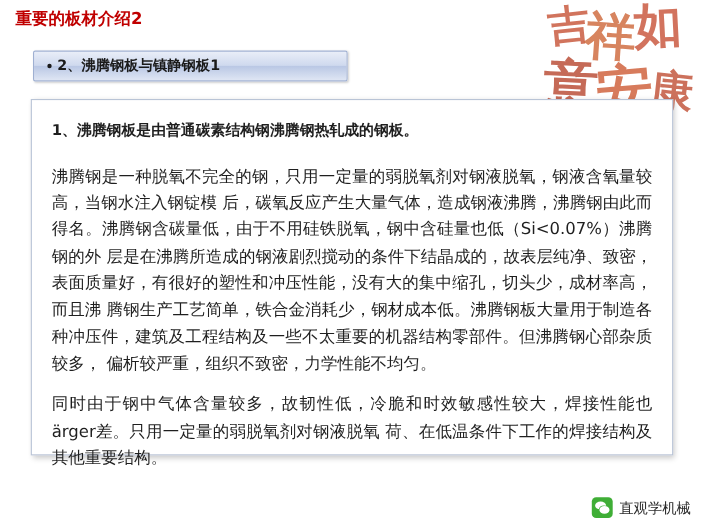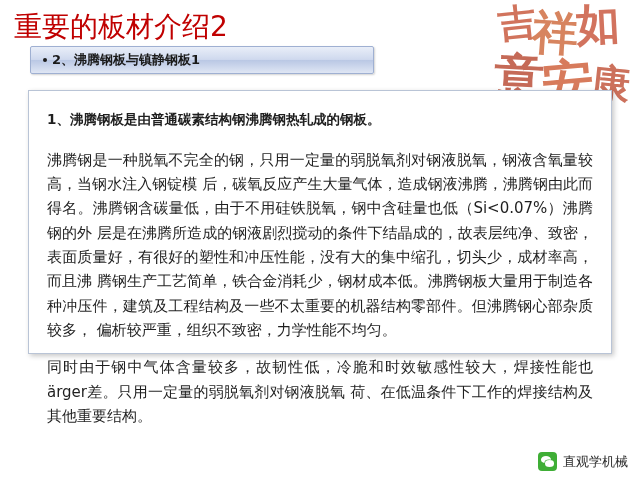--- a/index.html
+++ b/index.html
@@ -49,34 +49,34 @@
   .wm-c { right: 14px; top: 2px;  font-size: 44px; transform: rotate(-3deg); color:#c9553b; }
   .wm-d { right: 90px; top: 52px; font-size: 50px; transform: rotate(3deg);  color:#b94a33; }
   .wm-e { right: 40px; top: 58px; font-size: 52px; transform: rotate(-5deg); color:#cf5f39; }
   .wm-f { right: 4px;  top: 64px; font-size: 40px; transform: rotate(6deg);  color:#c25339; }
 
   
   .title {
     position: absolute;
     left: 14px;
     top: 8px;
-    font-size: 28px;
-    font-weight: normal;
+    font-size: 15px;
+    font-weight: bold;
     color: #c00000;
     font-family: "DejaVu Sans", "Liberation Sans", sans-serif;
     letter-spacing: 0px;
     white-space: nowrap;
   }
 
   
   .subtitle-bar {
     position: absolute;
     left: 30px;
     top: 46px;
-    width: 344px;
+    width: 286px;
     height: 28px;
     background: linear-gradient(to bottom, #e9eef8 0%, #cfd9ee 48%, #b9c7e4 50%, #dfe6f4 100%);
     border: 1px solid #9fb0d2;
     border-radius: 2px;
     box-shadow: 1px 1px 2px rgba(0,0,0,0.18);
     display: flex;
     align-items: center;
     padding-left: 12px;
     box-sizing: border-box;
   }
@@ -94,21 +94,21 @@
     color: #1a1a1a;
     white-space: nowrap;
   }
 
   
   .body-panel {
     position: absolute;
     left: 28px;
     top: 90px;
     width: 584px;
-    height: 264px;
+    height: 324px;
     background: #ffffff;
     border: 1px solid #b9c4d6;
     box-shadow: 2px 2px 5px rgba(0,0,0,0.22);
     box-sizing: border-box;
     padding: 18px 18px 10px 18px;
   }
 
   .para {
     font-size: 15px;
     line-height: 1.62;

